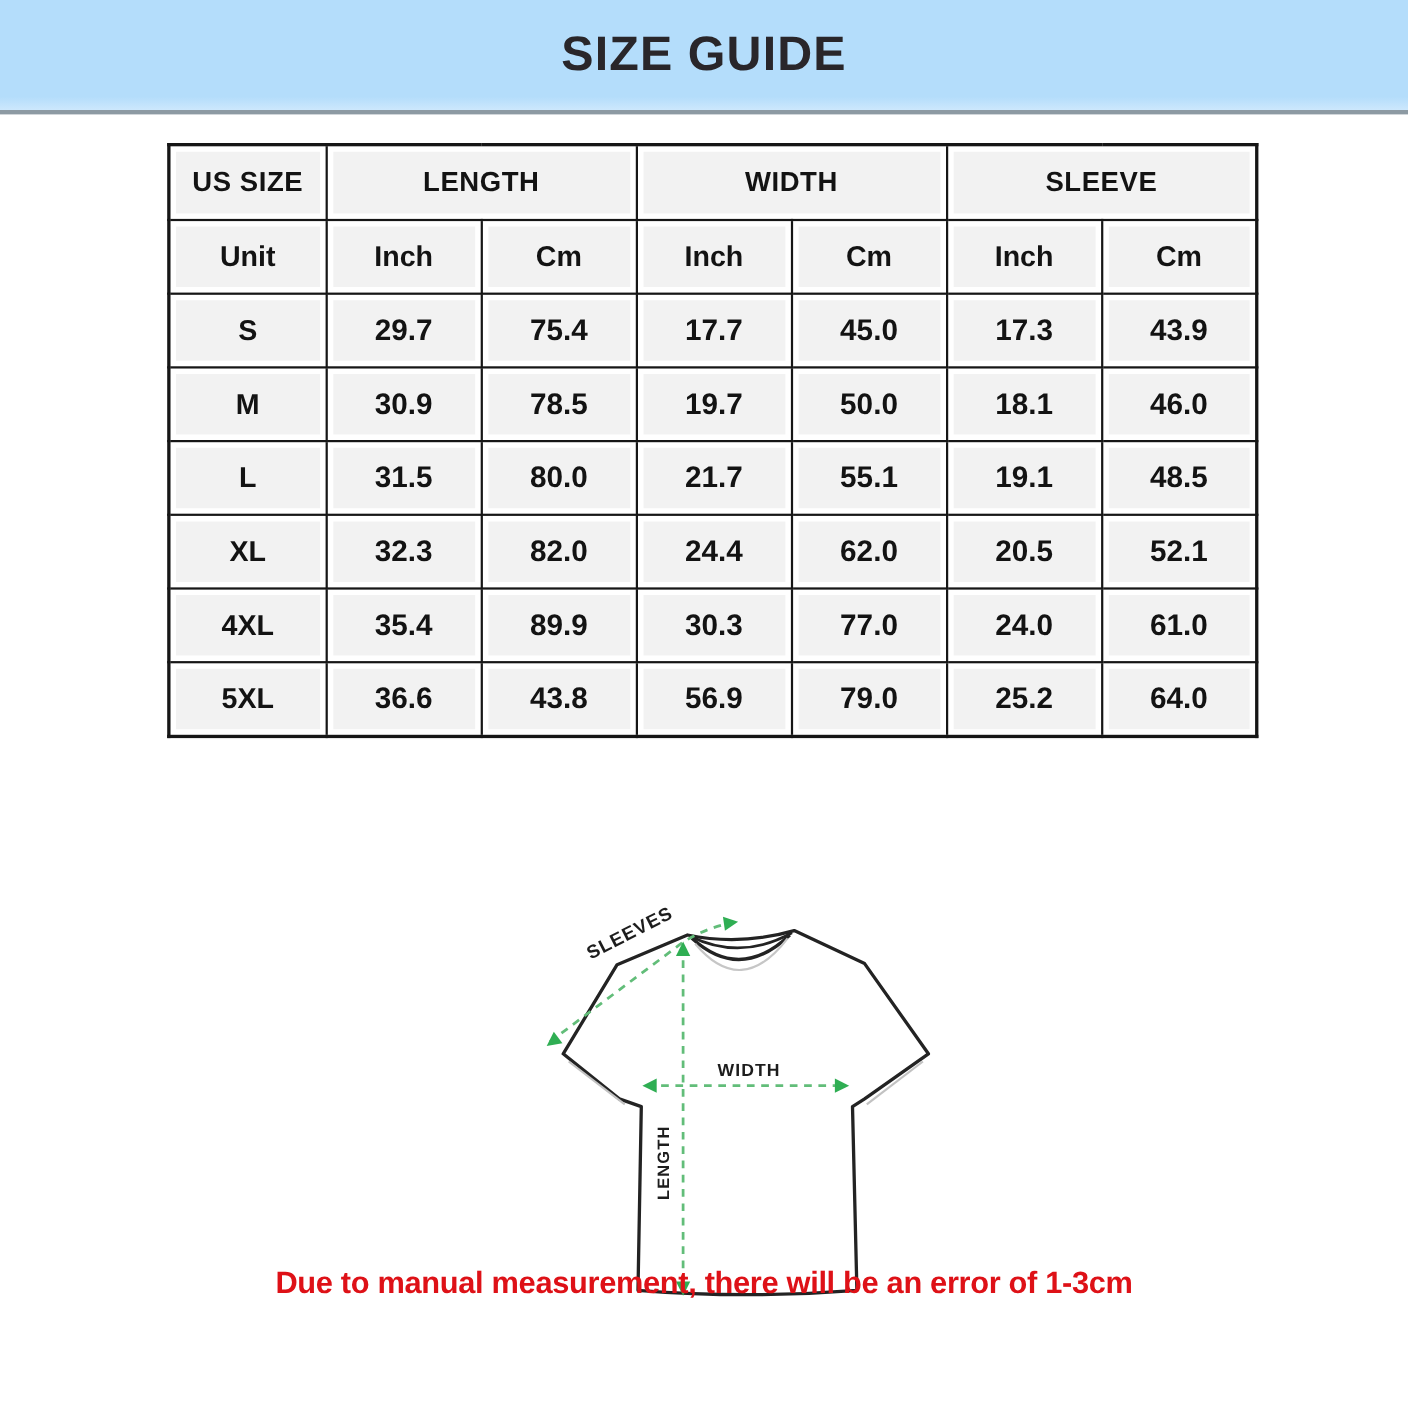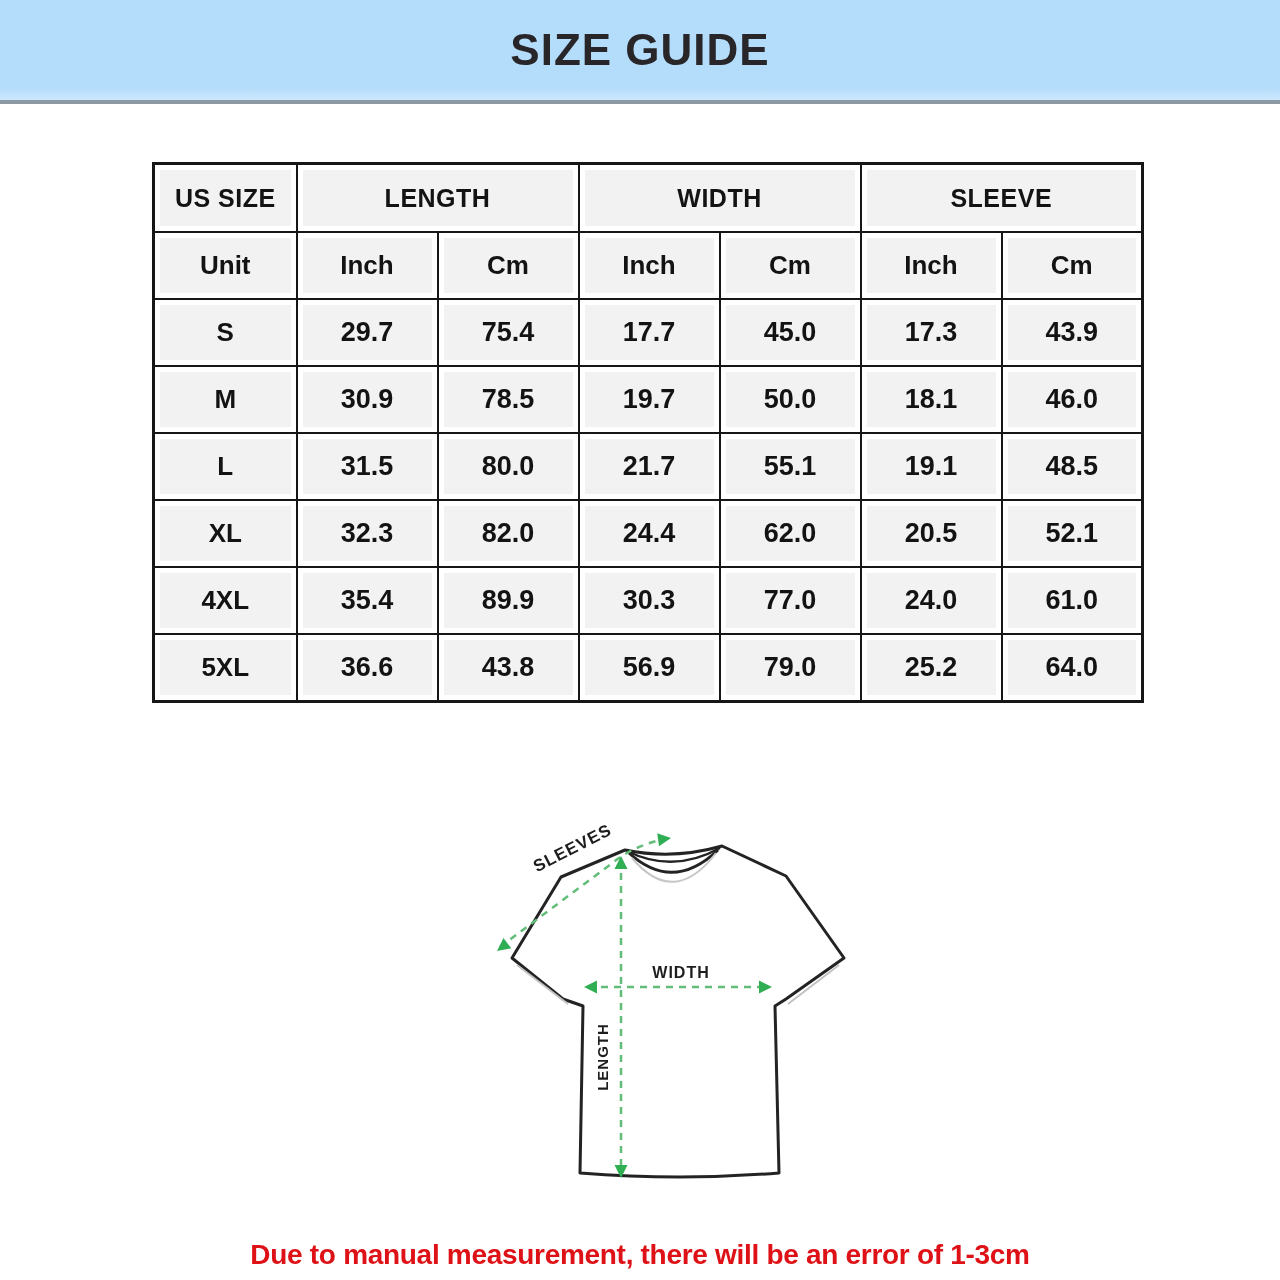--- a/index.html
+++ b/index.html
@@ -17,39 +17,38 @@
   .band h1{
     margin:0;font-size:44px;font-weight:800;color:#29262a;
     letter-spacing:1px;
     text-align:center;
   }
   
   .table-wrap{position:absolute;left:152px;top:130px;width:992px;}
   table{
     border-collapse:collapse;width:100%;table-layout:fixed;
     border:3px solid #161616;
-    margin-top:32px;
   }
   th,td{
     border:2.5px solid #161616;
     background:#f2f2f2;
     box-shadow:inset 0 0 0 5px #ffffff;
     text-align:center;vertical-align:middle;
     font-weight:700;color:#131313;
     height:65px;padding:0;
   }
   thead tr.group-row th{height:66px;font-size:25px;letter-spacing:.5px;}
   thead tr.unit-row th{font-size:26px;}
   tbody td{font-size:27px;}
   tbody td.size-col{font-size:26px;}
   
   .diagram{position:absolute;left:480px;top:818px;width:400px;height:372px;}
   
   .note{
-    position:absolute;left:0;top:1239px;width:1280px;
+    position:absolute;left:0;top:1150px;width:1280px;
     text-align:center;font-size:28px;font-weight:700;
     letter-spacing:-0.3px;
   }
 </style>
 </head>
 <body>
 
 <div class="page">
 
   <header class="band">

